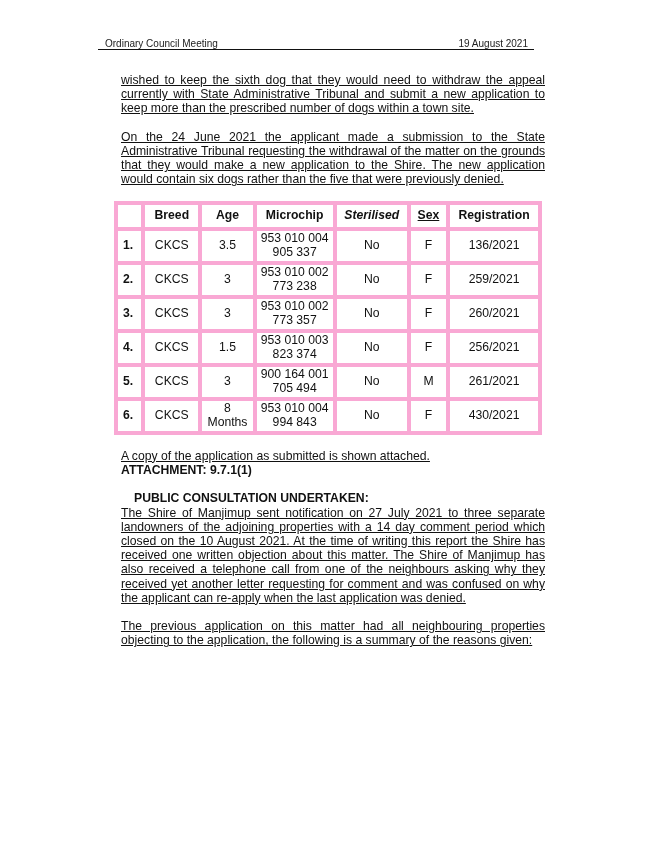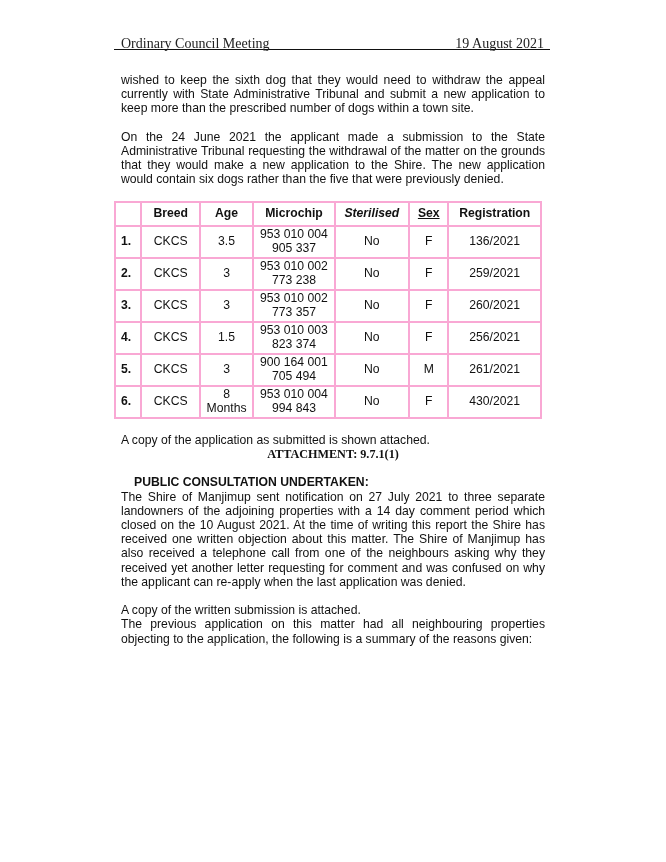--- a/index.html
+++ b/index.html
@@ -10,29 +10,28 @@
     body {
       width: 666px;
       height: 862px;
       position: relative;
       overflow: hidden;
       font-family: "Liberation Sans", sans-serif;
       color: #111111;
     }
     .header {
       position: absolute;
-      left: 114px;
+      left: 98px;
       top: 37px;
       width: 436px;
       height: 12px;
       border-bottom: 1.6px solid #111111;
-      font-size: 14px;
+      font-size: 10px;
       line-height: 11px;
       color: #222222;
-      font-family: Liberation Serif, serif;
     }
     .header .left {
       position: absolute;
       left: 7px;
       top: 1px;
     }
     .header .right {
       position: absolute;
       right: 6px;
       top: 1px;
@@ -42,31 +41,32 @@
       left: 121px;
       top: 73px;
       width: 424px;
       font-size: 12.2px;
       line-height: 14.2px;
     }
     .para {
       margin: 0 0 14.2px 0;
       text-align: justify;
       text-align-last: left;
+      text-decoration: underline;
     }
     .doc-table {
       border-collapse: collapse;
       margin-left: -7px;
       margin-top: 6px;
       width: 428px;
       font-size: 12.2px;
       line-height: 13.6px;
     }
     .doc-table th, .doc-table td {
-      border: 2px solid #f9a8d4;
+      border: 4px solid #f9a8d4;
       text-align: center;
       vertical-align: middle;
       padding: 1px 2px;
     }
     .doc-table th {
       font-weight: bold;
       height: 20px;
     }
     .doc-table td {
       height: 28px;
@@ -80,24 +80,23 @@
     .col-breed { width: 61px; }
     .col-age { width: 51px; }
     .col-chip { width: 84px; }
     .col-ster { width: 75px; font-style: italic; }
     .col-sex { width: 39px; text-decoration: underline; }
     .col-reg { width: 94px; }
     .after-table {
       margin-top: 14px;
     }
     .attachment {
-      text-align: center;
+      text-align: left;
       font-weight: bold;
       margin: 0 0 14.2px 0;
-      font-family: Liberation Serif, serif;
     }
     .heading {
       font-weight: bold;
       margin: 0;
       padding-left: 13px;
     }
     .line-block span {
       display: block;
     }
   </style>
@@ -202,16 +201,15 @@
         <td>430/2021</td>
       </tr>
     </tbody>
   </table>
 
   <div class="after-table">
     <p class="para" style="margin-bottom:0;">A copy of the application as submitted is shown attached.</p>
     <p class="attachment">ATTACHMENT: 9.7.1(1)</p>
     <p class="heading">PUBLIC CONSULTATION UNDERTAKEN:</p>
     <p class="para">The Shire of Manjimup sent notification on 27 July 2021 to three separate landowners of the adjoining properties with a 14 day comment period which closed on the 10 August 2021. At the time of writing this report the Shire has received one written objection about this matter. The Shire of Manjimup has also received a telephone call from one of the neighbours asking why they received yet another letter requesting for comment and was confused on why the applicant can re-apply when the last application was denied.</p>
-    <p class="para" style="margin-bottom:0;">A copy of the written submission is attached.</p>
     <p class="para">The previous application on this matter had all neighbouring properties objecting to the application, the following is a summary of the reasons given:</p>
   </div>
 </div>
 
 </body></html>

